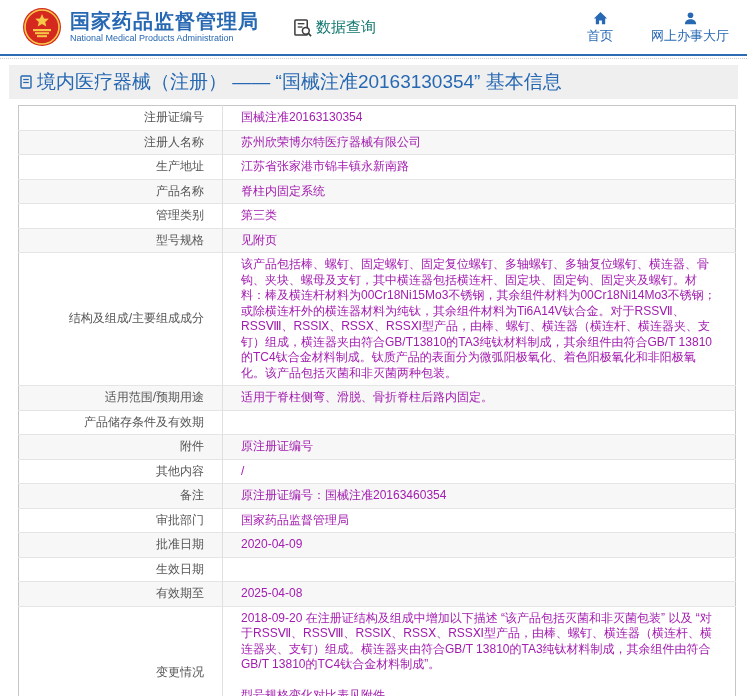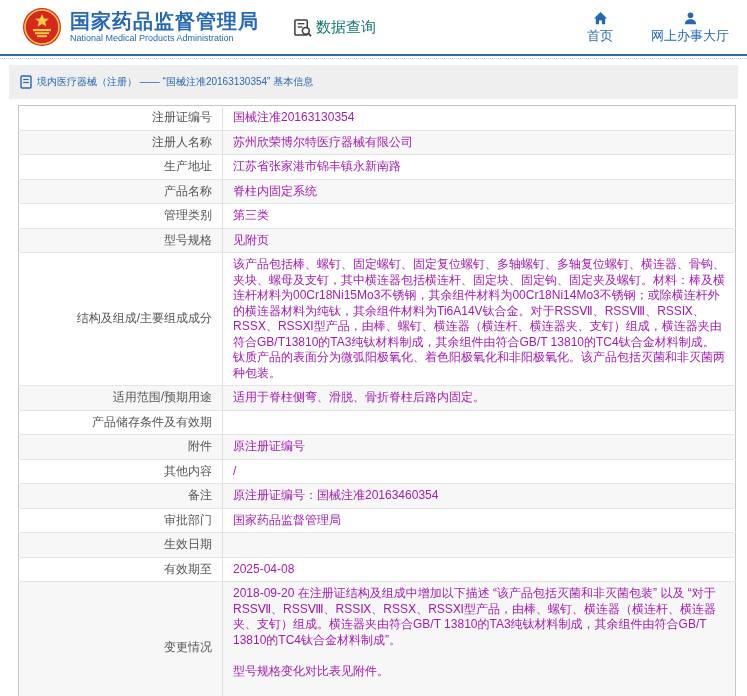--- a/index.html
+++ b/index.html
@@ -29,33 +29,33 @@
   .nav-item { display:flex; flex-direction:column; align-items:center; margin-left:38px; cursor:pointer; }
   .nav-item svg { width:15px; height:15px; margin-bottom:2px; }
   .nav-label { color:#2768b3; font-size:13px; line-height:15px; white-space:nowrap; }
 
   
   .title-bar {
     margin:6px 9px 0 9px; background:#efefef; height:34px;
     display:flex; align-items:center; padding-left:11px;
   }
   .title-bar svg { width:12px; height:14px; margin-right:5px; flex:0 0 auto; }
-  .title-text { color:#2768b3; font-size:10px; }
+  .title-text { color:#2768b3; font-size:19px; }
 
   
   .tbl-wrap { margin:6px 11px 0 18px; }
   table.info {
     width:718px; border-collapse:collapse;
     border:1px solid #c6c6c6; background:#fff;
     font-size:12px;
   }
   table.info tr:nth-child(even) { background:#f7f7f7; }
   table.info td {
     vertical-align:middle; line-height:15.5px;
-    border-top:1px solid #e5e5e5; padding:4px 10px;
+    border-top:1px solid #e5e5e5; padding:4px 18px;
   }
   table.info tr:first-child td { border-top:none; }
   td.lbl {
     width:204px; text-align:right; color:#555;
     border-right:1px solid #e0e0e0; white-space:nowrap;
   }
   td.val { color:#a21caf; }
   td.val.pre { white-space:pre-line; }
 </style>
 </head>
@@ -165,20 +165,24 @@
     </tr>
     <tr>
       <td class="lbl">备注</td>
       <td class="val">原注册证编号：国械注准20163460354</td>
     </tr>
     <tr>
       <td class="lbl">审批部门</td>
       <td class="val">国家药品监督管理局</td>
     </tr>
     <tr>
+      <td class="lbl">批准日期</td>
+      <td class="val">2020-04-09</td>
+    </tr>
+    <tr>
       <td class="lbl">生效日期</td>
       <td class="val"></td>
     </tr>
     <tr>
       <td class="lbl">有效期至</td>
       <td class="val">2025-04-08</td>
     </tr>
     <tr>
       <td class="lbl">变更情况</td>
       <td class="val pre">2018-09-20 在注册证结构及组成中增加以下描述 “该产品包括灭菌和非灭菌包装” 以及 “对于RSSⅦ、RSSⅧ、RSSⅨ、RSSⅩ、RSSⅪ型产品，由棒、螺钉、横连器（横连杆、横连器夹、支钉）组成。横连器夹由符合GB/T 13810的TA3纯钛材料制成，其余组件由符合GB/T 13810的TC4钛合金材料制成”。

